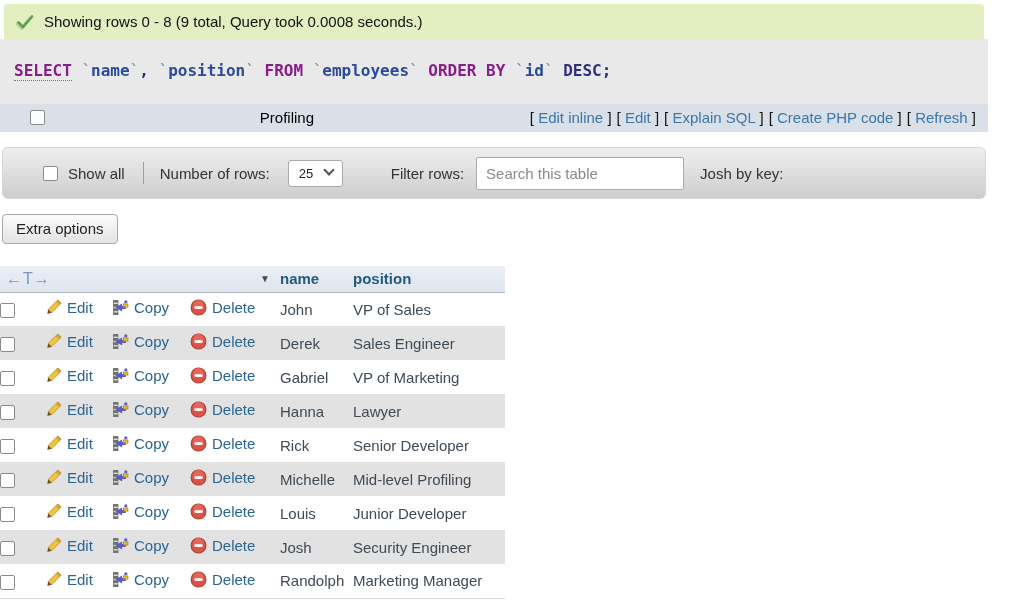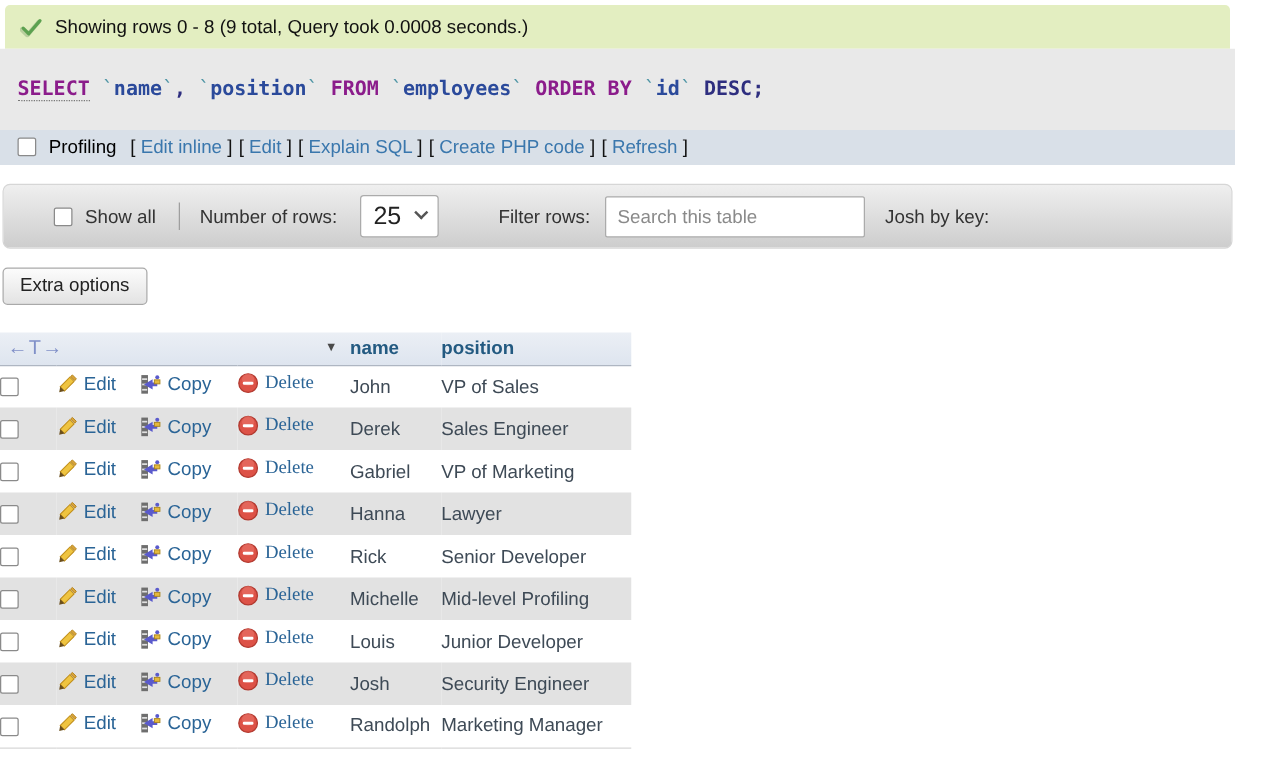--- a/index.html
+++ b/index.html
@@ -33,23 +33,23 @@
   .sql-keyword2 { color:var(--kw2-navy); font-weight:bold; }
   .sql-ident { color:var(--ident-navy); font-weight:bold; }
   .sql-quote { color:var(--quote-teal); }
   .sql-punct { color:var(--kw2-navy); font-weight:bold; }
   .sql-plain { color:#333; }
   .sql-underline { border-bottom:1px dotted #777; cursor:help; }
 
   
   .profiling-bar {
     background: var(--profiling-bg);
-    padding:5px 12px 6px 14px;
+    padding:5px 12px 6px 30px;
     display:flex; align-items:center;
-    font-size:15px; color:#000;
+    font-size:15px; color:#000;justify-content:space-between;
   }
   .profiling-bar .plabel { margin:0 6px 0 10px; }
   .plink { margin-left:5px; white-space:pre; }
   .plink .bracket { color:#111; }
   .plink a { color:var(--link-blue); text-decoration:none; }
 
   
   .cb {
     appearance:none; -webkit-appearance:none;
     width:15px; height:15px; background:#fff;
@@ -69,21 +69,21 @@
     font-size:15px; color:#333;
   }
   .controls-bar label { color:#333; }
   .lbl-showall { margin-left:10px; }
   .vdivider { width:1px; height:22px; background:#9f9f9f; margin-left:18px; }
   .lbl-nrows { margin-left:16px; }
   .select-wrap { position:relative; display:inline-block; }
   .select-wrap select {
     appearance:none; -webkit-appearance:none;
     font-family:"Liberation Sans", sans-serif;
-    font-size:20px; color:#222;
+    font-size:13px; color:#222;
     background:#fff; border:1px solid #ababab; border-radius:3px;
     padding:5px 28px 5px 10px; cursor:pointer;
   }
   .select-wrap .chev {
     position:absolute; right:10px; top:50%;
     width:8px; height:8px; margin-top:-7px;
     border-right:2px solid #555; border-bottom:2px solid #555;
     transform:rotate(45deg); pointer-events:none;
   }
   .sel-nrows { margin-left:18px; }
@@ -131,21 +131,21 @@
   .sort-icon { color:#4a4a4a; font-size:10px; }
   th.h-name { padding-left:3px; }
   th.h-pos  { padding-left:3px; }
 
   table.results tbody td { height:34px; padding:0; color:var(--row-text); }
   table.results tbody tr:nth-child(even) { background:var(--row-alt-bg); }
   table.results { border-bottom:1px solid #d8d8d8; }
   td.c-check { padding-left:12px; }
   td.c-edit  { padding-left:7px; }
   td.c-copy  { padding-left:2px; }
-  td.c-del   { padding-left:6px;font-family:Liberation Serif, serif; }
+  td.c-del   { padding-left:6px; }
   td.c-name  { padding-left:3px; }
   td.c-pos   { padding-left:3px; }
   td a.action {
     color:var(--table-link-blue); text-decoration:none;
     display:inline-flex; align-items:center; gap:5px;
   }
   td a.action svg { flex:0 0 auto; }
 
   .col-w-check { width:45px; } .col-w-edit { width:67px; }
   .col-w-copy { width:78px; } .col-w-del { width:90px; }

